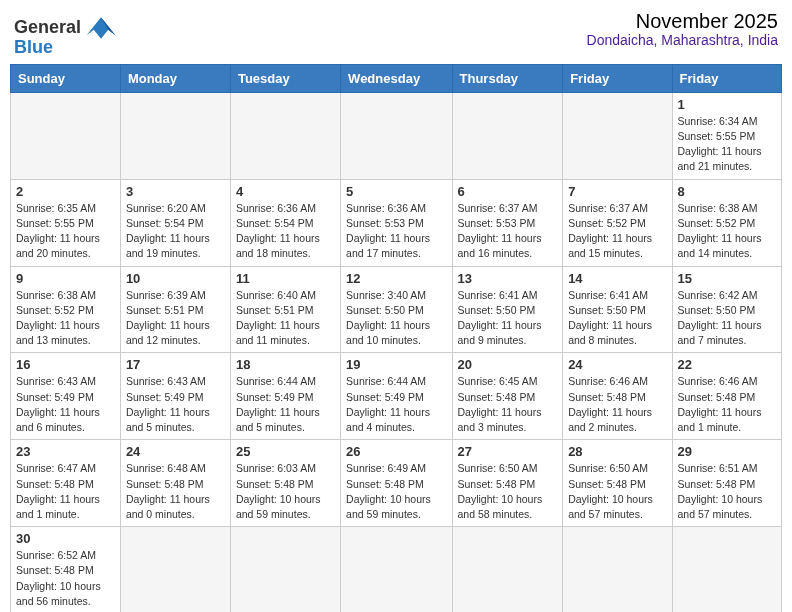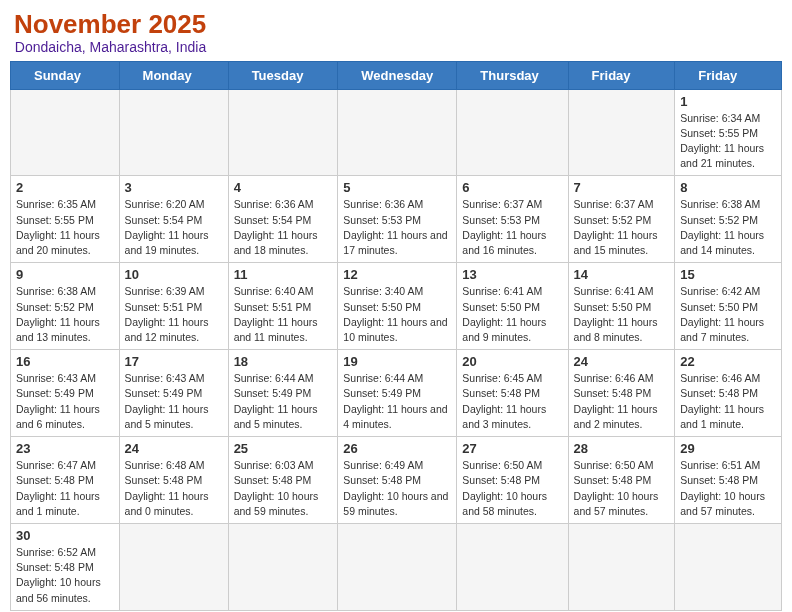--- a/index.html
+++ b/index.html
@@ -33,39 +33,39 @@
     }
     .logo-icon {
       width: 36px;
       height: 36px;
       margin-left: 2px;
     }
     .title-section {
       text-align: right;
     }
     .month-title {
-      font-size: 26px;
-      font-weight: bold;
-      color: #c2410c;
+      font-size: 20px;
+      font-weight: normal;
+      color: #000000;
       line-height: 1.1;
     }
     .location {
       font-size: 14px;
       color: #4c1d95;
     }
     .calendar {
       width: 100%;
       border-collapse: collapse;
       border: 1px solid #ccc;
     }
     .calendar th {
       background-color: #3a7abf;
       color: white;
       text-align: left;
-      padding: 6px 23px;
+      padding: 6px 7px;
       font-size: 13px;
       font-weight: bold;
       border: 1px solid #2a6aaf;
     }
     .calendar td {
       border: 1px solid #ccc;
       vertical-align: top;
       padding: 4px 5px;
       width: 113px;
       min-height: 80px;
@@ -89,20 +89,32 @@
       line-height: 1.45;
     }
     .last-row td {
       min-height: 60px;
     }
   </style>
 </head>
 <body>
 
 <div class="header">
+  <div class="logo">
+    <div style="display:flex;flex-direction:column;align-items:flex-start;">
+      <div style="display:flex;align-items:center;">
+        <span class="logo-text"><span>General</span></span>
+        <svg class="logo-icon" viewBox="0 0 40 40">
+          <polygon points="20,8 36,28 28,22 20,32 12,22 4,28" fill="#2a7abf"></polygon>
+          <polygon points="20,8 36,28 28,22" fill="#1a5a9f"></polygon>
+        </svg>
+      </div>
+      <span class="logo-text" style="margin-top:-8px;"><span style="color:#2a7abf;font-weight:bold;">Blue</span></span>
+    </div>
+  </div>
   <div class="title-section">
     <div class="month-title">November 2025</div>
     <div class="location">Dondaicha, Maharashtra, India</div>
   </div>
 </div>
 
 <table class="calendar">
   <thead>
     <tr>
     <th>Sunday</th>

